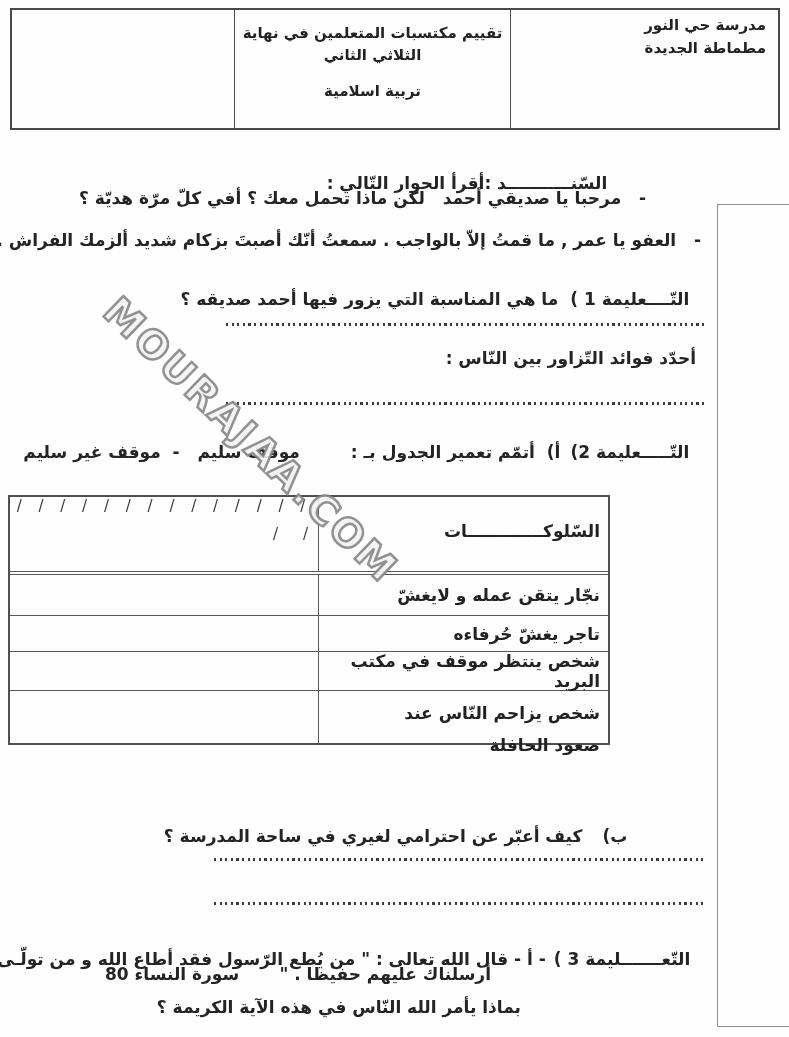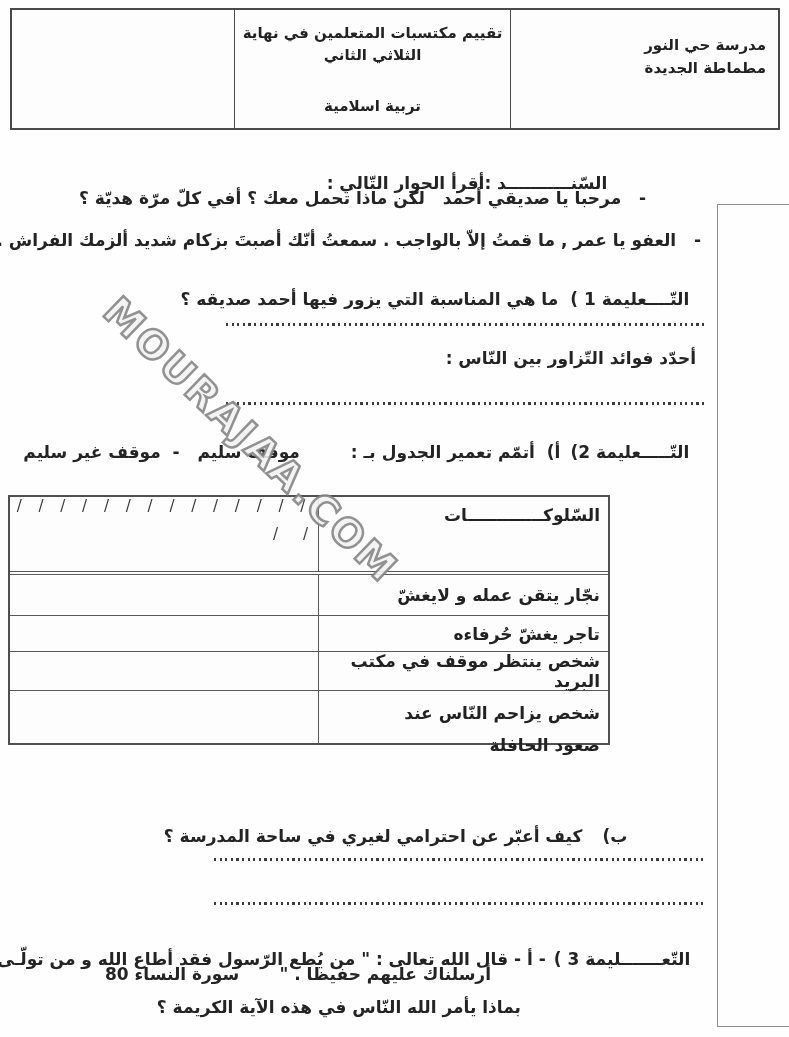--- a/index.html
+++ b/index.html
@@ -11,23 +11,23 @@
     direction:rtl;
   }
   .line { position:absolute; white-space:pre; font-weight:bold; font-size:17px; color:#242424; }
   .lbl  { font-weight:bold; }
   
   #header-table {
     position:absolute; top:8px; right:9px; width:770px; height:122px;
     display:flex; border:2px solid #4a4a4a; box-sizing:border-box; background:#fdfdfd;
   }
   #header-table .cell { box-sizing:border-box; font-weight:bold; font-size:15px; }
-  .cell-school { width:268px; border-left:1px solid #4a4a4a; padding:24px 12px 0 0; text-align:right; line-height:1.5; }
+  .cell-school { width:268px; border-left:1px solid #4a4a4a; padding:4px 12px 0 0; text-align:right; line-height:1.5; }
   .cell-exam   { width:276px; border-left:1px solid #4a4a4a; text-align:center; padding-top:13px; line-height:1.45; font-size:15.5px; }
-  .cell-exam .subject { margin-top:29px; }
+  .cell-exam .subject { margin-top:14px; }
   .cell-name   { width:222px; padding:14px 10px 0 8px; }
   .cell-name .name-line { text-align:right; white-space:normal; word-break:break-all; }
   .cell-name .grade-line { margin-top:24px; text-align:center; }
   
   .dots {
     position:absolute; height:3px;
     background:repeating-linear-gradient(to right, #3c3c3c 0 2.2px, transparent 2.2px 5.6px);
   }
   
   #qtable {
@@ -35,21 +35,21 @@
     border:2px solid #4f4f4f; box-sizing:border-box; background:#fdfdfd;
   }
   #qtable .trow { display:flex; box-sizing:border-box; }
   #qtable .label-cell {
     width:290px; box-sizing:border-box; border-left:1px solid #585858;
     font-weight:bold; font-size:17px; padding:0 8px 0 4px;
     display:flex; align-items:center;
   }
   #qtable .answer-cell { flex:1; }
   #qtable .thead { height:78px; border-bottom:4px double #585858; }
-  #qtable .thead .label-cell { align-items:flex-start; padding-top:8px; }
+  #qtable .thead .label-cell { align-items:flex-start; padding-top:24px; }
   #qtable .r1 { height:40px; }
   #qtable .r2 { height:36px; border-top:1px solid #585858; }
   #qtable .r3 { height:39px; border-top:1px solid #585858; }
   #qtable .r4 { height:53px; border-top:1px solid #585858; }
   #qtable .r4 .label-cell { align-items:flex-start; padding-top:6px; padding-left:70px; line-height:32px; }
   .marks { direction:ltr; width:100%; color:#3a3a3a; font-weight:normal; font-size:15px; }
   .marks .m1 { letter-spacing:6px; text-align:center; }
   .marks .m2 { letter-spacing:10px; text-align:right; padding:10px 0 0 26px; }
   
   #side-box {

